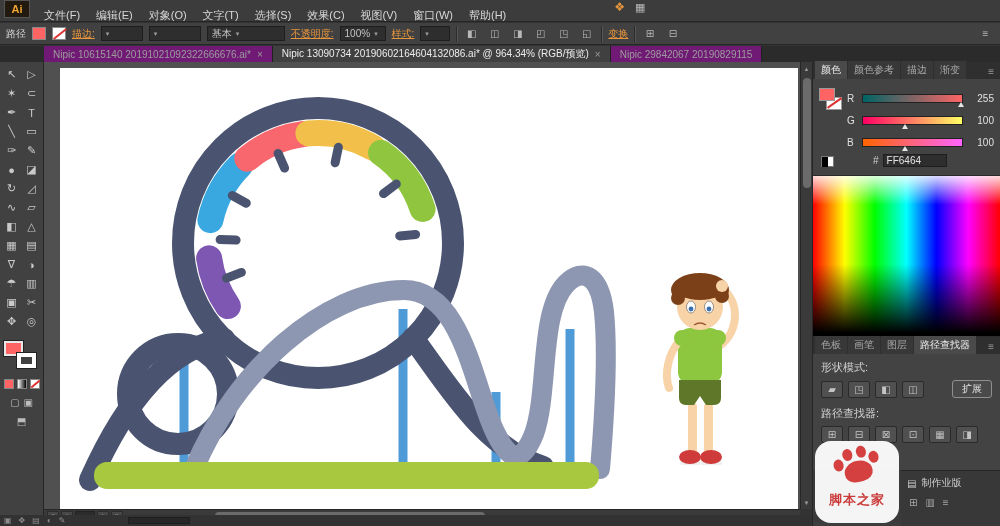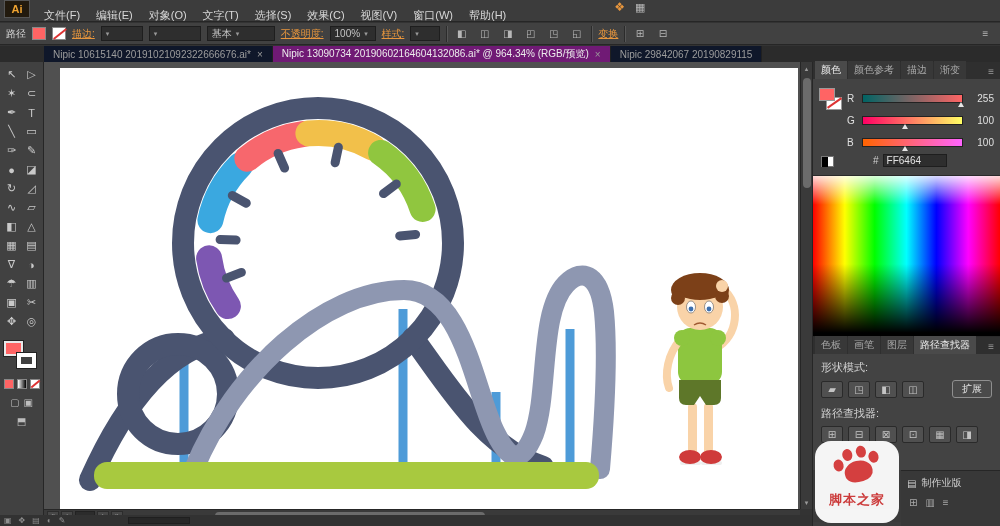--- a/index.html
+++ b/index.html
@@ -23,29 +23,29 @@
   
   .controlbar { position:absolute; left:0; top:23px; right:0; height:22px; background:#414141; border-bottom:1px solid #262626; display:flex; align-items:center; gap:6px; padding:0 6px; font-size:10px; }
   .cb-label { color:#d6d6d6; }
   .cb-link { color:#e8963d; text-decoration:underline; }
   .cb-swatch { width:14px; height:13px; border:1px solid #888; position:relative; }
   .cb-fill { background:#ff6464; }
   .cb-stroke { background:#fff; }
   .cb-stroke::after { content:""; position:absolute; left:-1px; top:5px; width:16px; height:2px; background:#d33; transform:rotate(-38deg); }
   .cb-dd { height:15px; background:#2e2e2e; border:1px solid #1e1e1e; display:flex; align-items:center; gap:4px; padding:0 4px; color:#c4c4c4; }
   .cb-dd .caret { font-size:7px; color:#999; }
-  .w40 { width:42px; } .w52 { width:52px; } .w58 { width:68px; } .w46 { width:46px; } .w30 { width:30px; }
+  .w40 { width:42px; } .w52 { width:52px; } .w58 { width:78px; } .w46 { width:46px; } .w30 { width:30px; }
   .cb-sep { width:1px; height:16px; background:#2b2b2b; box-shadow:1px 0 0 #565656; }
   .cb-icon { width:17px; height:15px; display:flex; align-items:center; justify-content:center; color:#b8b8b8; font-size:10px; border:1px solid transparent; }
   .mla { margin-left:auto; }
 
   
   .tabbar { position:absolute; left:0; top:46px; right:0; height:16px; background:#2b2b2b; display:flex; align-items:flex-end; padding-left:44px; font-size:10px; white-space:nowrap; }
-  .tab { height:16px; display:flex; align-items:center; gap:6px; padding:0 9px; background:#0f172a; color:#9c9c9c; border-right:1px solid #202020; overflow:hidden; }
-  .tab.active { background:#701a75; color:#ececec; }
+  .tab { height:16px; display:flex; align-items:center; gap:6px; padding:0 9px; background:#701a75; color:#9c9c9c; border-right:1px solid #202020; overflow:hidden; }
+  .tab.active { background:#404040; color:#ececec; }
   .tab .close { font-size:10px; color:#9a9a9a; }
   .tab3 { max-width:175px; }
 
   
   .lefttools { position:absolute; left:0; top:62px; width:44px; bottom:11px; background:#414141; border-right:1px solid #262626; }
   .tools { display:grid; grid-template-columns:20px 20px; justify-content:center; padding-top:3px; }
   .tool { height:19px; display:flex; align-items:center; justify-content:center; color:#c9c9c9; font-size:11px; cursor:default; }
   .tb-swatches { position:relative; height:36px; margin-top:8px; }
   .tb-fill { position:absolute; left:4px; top:2px; width:19px; height:15px; background:#ff6464; border:2px solid #e8e8e8; box-shadow:0 0 0 1px #222; }
   .tb-stroke { position:absolute; left:17px; top:14px; width:19px; height:15px; background:#414141; border:4px solid #fff; box-shadow:0 0 0 1px #222; }

